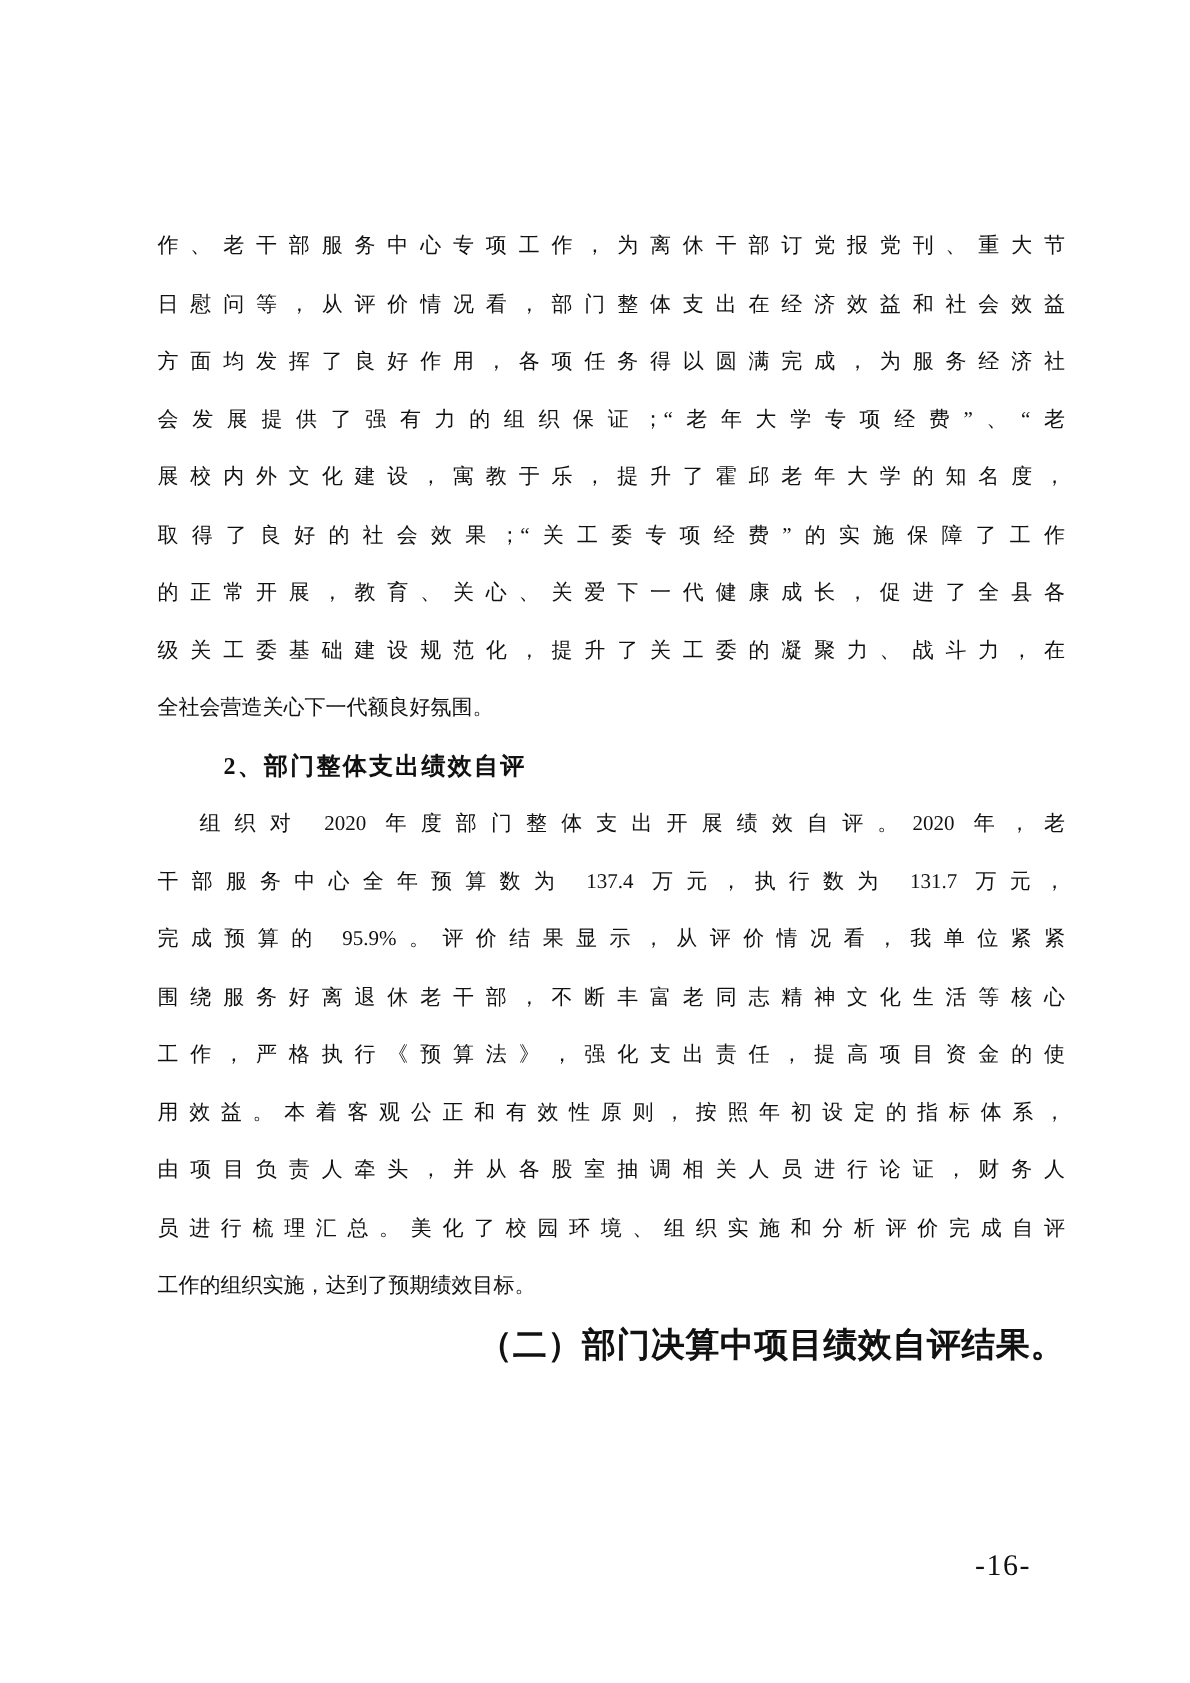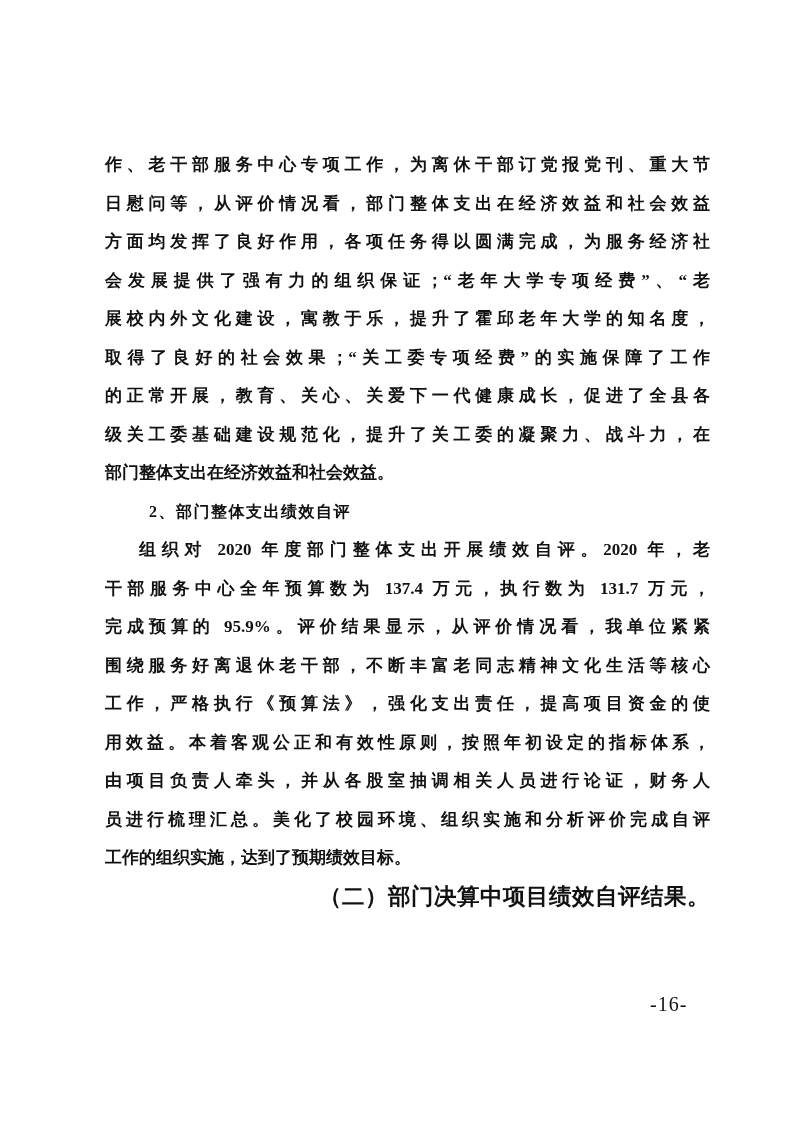--- a/index.html
+++ b/index.html
@@ -13,29 +13,28 @@
     font-family: "Liberation Serif", "DejaVu Serif", serif;
     color: #111111;
   }
   .text-area {
     position: absolute;
     left: 105px;
     top: 146px;
     width: 605px;
   }
   .line {
-    font-size: 17px;
+    font-size: 14px;
     height: 38.5px;
     line-height: 38.5px;
     text-align: justify;
     text-align-last: justify;
     text-justify: inter-character;
     white-space: nowrap-off;
     overflow: visible;
-    font-weight: bold;
   }
   .line.end {
     text-align-last: left;
   }
   .line.indent {
     text-indent: 2em;
   }
   .heading {
     height: 38.5px;
     line-height: 38.5px;
@@ -47,21 +46,21 @@
     font-size: 16px;
     letter-spacing: 1.5px;
   }
   .heading-section {
     font-size: 22.5px;
     letter-spacing: 0.5px;
     text-align: right;
   }
   .page-number {
     position: absolute;
-    top: 993px;
+    top: 1033px;
     left: 650px;
     font-size: 20px;
     line-height: 22px;
     letter-spacing: 1px;
     color: #111111;
   }
 </style>
 </head>
 <body>
 
@@ -70,21 +69,21 @@
 
     <div class="para">
         <div class="line">作、老干部服务中心专项工作，为离休干部订党报党刊、重大节</div>
         <div class="line">日慰问等，从评价情况看，部门整体支出在经济效益和社会效益</div>
         <div class="line">方面均发挥了良好作用，各项任务得以圆满完成，为服务经济社</div>
         <div class="line">会发展提供了强有力的组织保证；“老年大学专项经费”、“老</div>
         <div class="line">展校内外文化建设，寓教于乐，提升了霍邱老年大学的知名度，</div>
         <div class="line">取得了良好的社会效果；“关工委专项经费”的实施保障了工作</div>
         <div class="line">的正常开展，教育、关心、关爱下一代健康成长，促进了全县各</div>
         <div class="line">级关工委基础建设规范化，提升了关工委的凝聚力、战斗力，在</div>
-        <div class="line end">部门整体支出在经济效益和社会效益。</div>
+        <div class="line end">全社会营造关心下一代额良好氛围。</div>
       </div>
 
     <div class="heading heading-sub">2、部门整体支出绩效自评</div>
 
     <div class="para">
         <div class="line indent">组织对 2020 年度部门整体支出开展绩效自评。2020 年，老</div>
         <div class="line">干部服务中心全年预算数为 137.4 万元，执行数为 131.7 万元，</div>
         <div class="line">完成预算的 95.9%。评价结果显示，从评价情况看，我单位紧紧</div>
         <div class="line">围绕服务好离退休老干部，不断丰富老同志精神文化生活等核心</div>
         <div class="line">工作，严格执行《预算法》，强化支出责任，提高项目资金的使</div>

